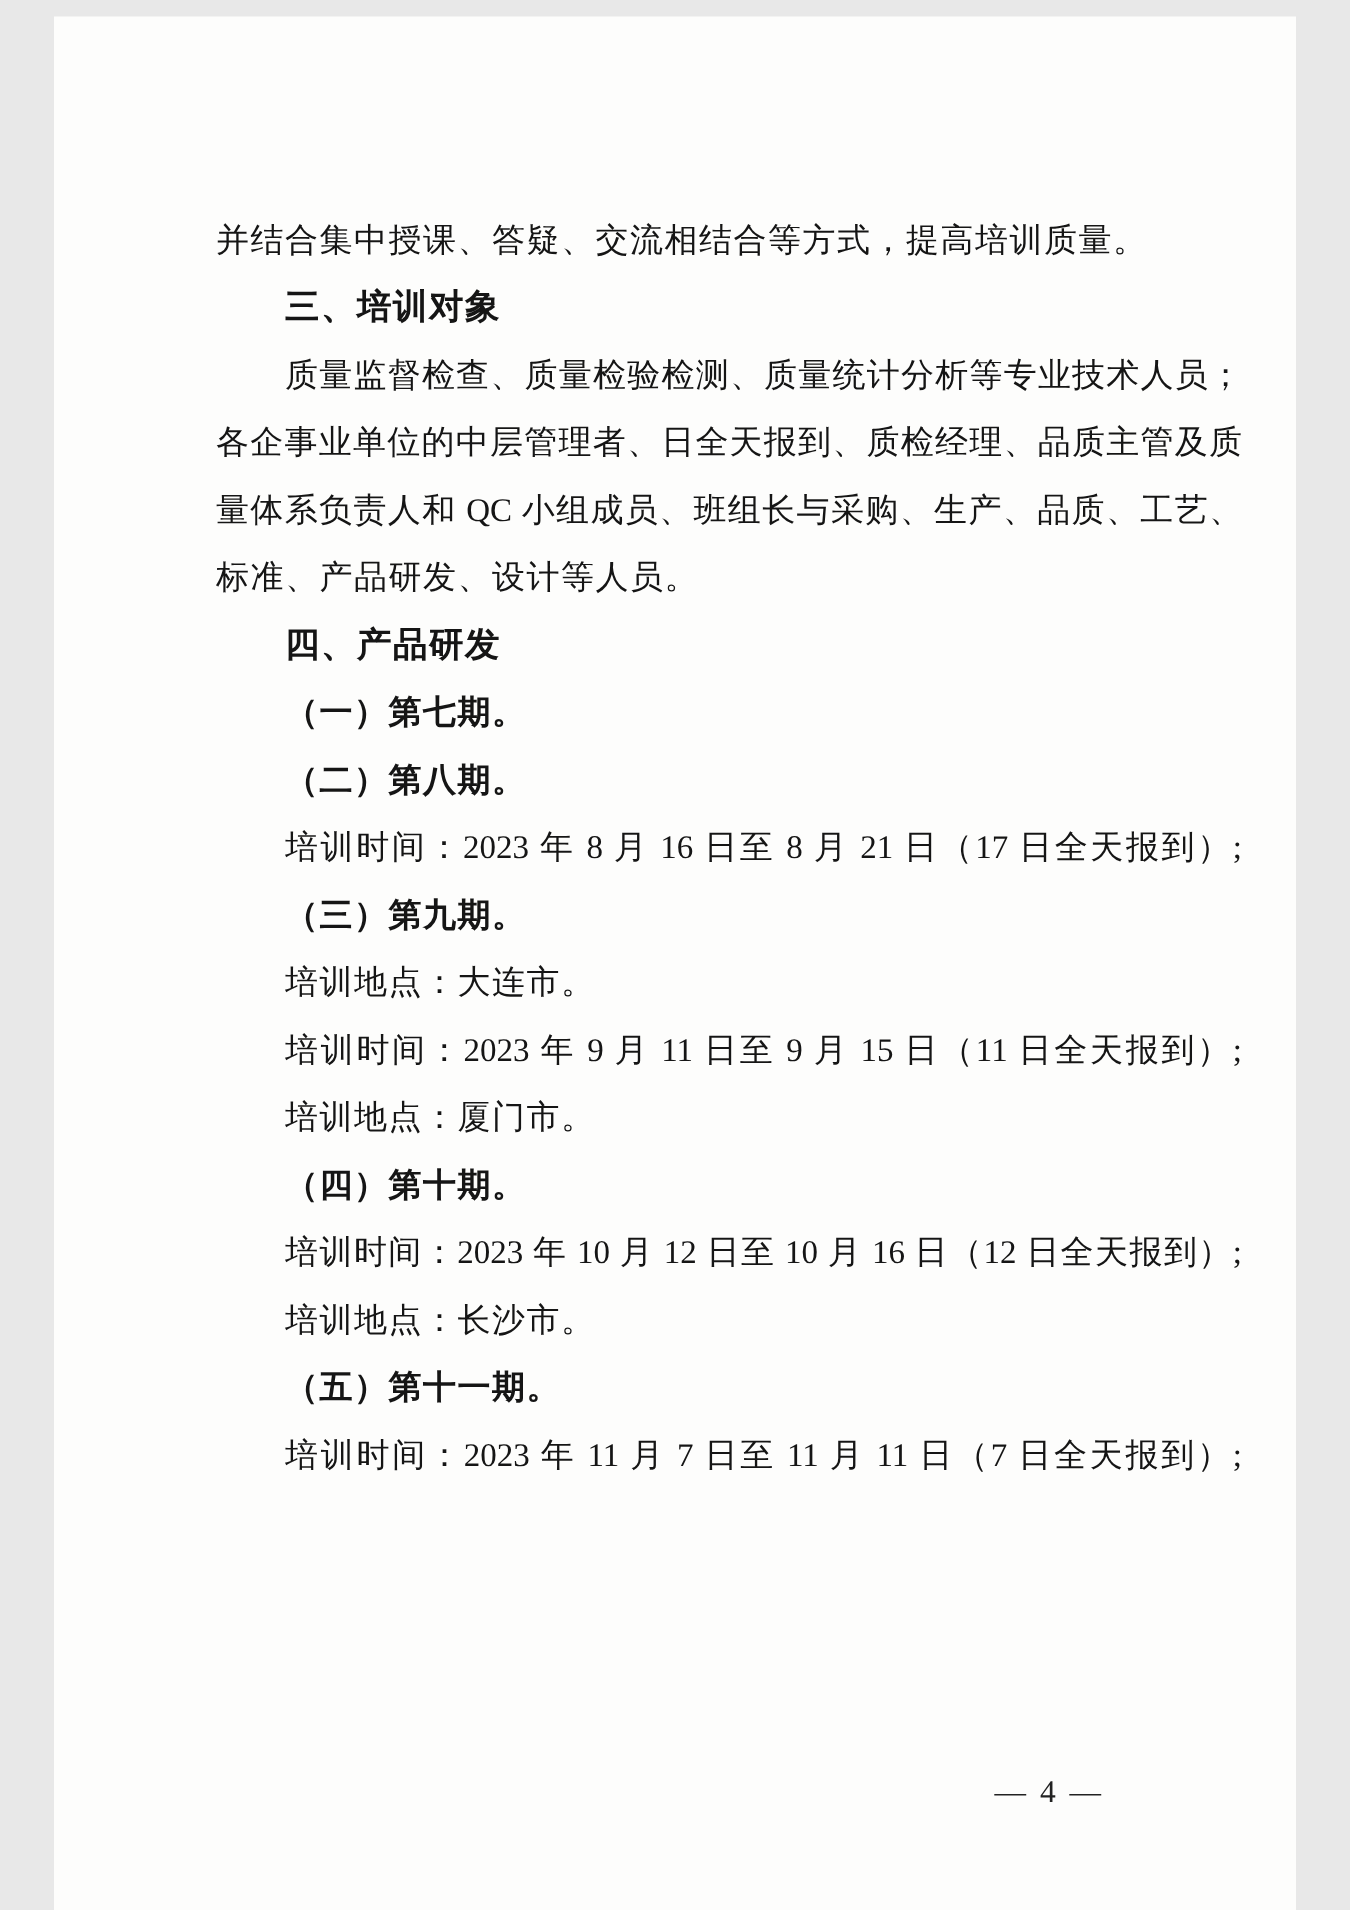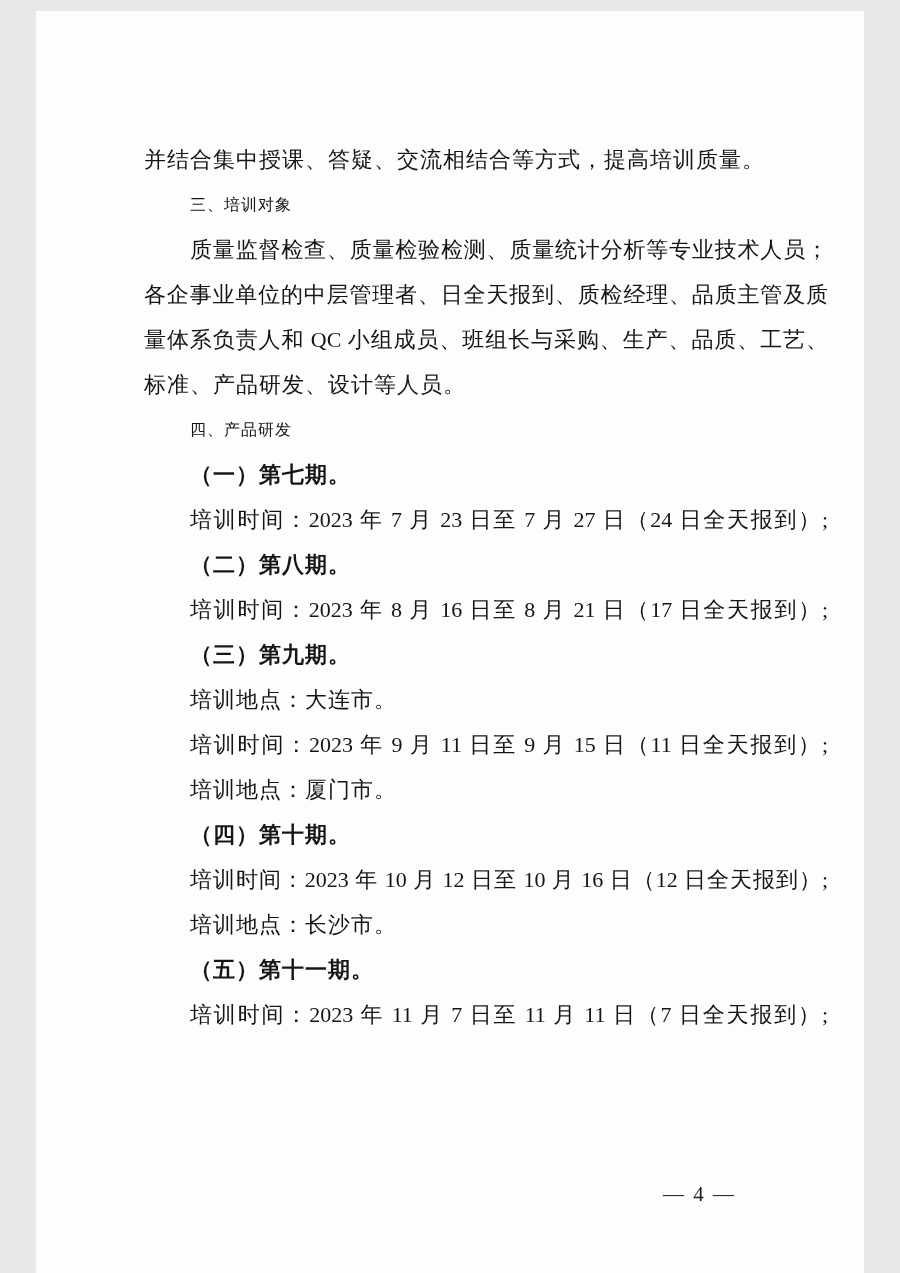--- a/index.html
+++ b/index.html
@@ -33,22 +33,22 @@
   .just {
     white-space: normal;
     text-align: justify;
     text-align-last: justify;
     text-justify: inter-character;
     letter-spacing: 0;
   }
   .ind { padding-left: 46px; }
   .h {
     font-family: "Liberation Sans", "DejaVu Sans", sans-serif;
-    font-weight: 400;
-    font-size: 16px;
+    font-weight: 700;
+    font-size: 23px;
   }
   .st { font-weight: 700; }
   .footer {
     position: absolute;
     top: 1168px;
     right: 128px;
     font-size: 21px;
     line-height: 30px;
     letter-spacing: 2px;
     color: #222;
@@ -65,21 +65,20 @@
     <div class="line h ind">三、培训对象</div>
 
     <div class="line just ind">质量监督检查、质量检验检测、质量统计分析等专业技术人员；</div>
     <div class="line just">各企事业单位的中层管理者、日全天报到、质检经理、品质主管及质</div>
     <div class="line just">量体系负责人和 QC 小组成员、班组长与采购、生产、品质、工艺、</div>
     <div class="line">标准、产品研发、设计等人员。</div>
 
     <div class="line h ind">四、产品研发</div>
 
     <div class="line st ind">（一）第七期。</div>
-    <div class="line just ind">培训时间：2023 年 7 月 23 日至 7 月 27 日（24 日全天报到）;</div>
 
     <div class="line st ind">（二）第八期。</div>
     <div class="line just ind">培训时间：2023 年 8 月 16 日至 8 月 21 日（17 日全天报到）;</div>
     <div class="line st ind">（三）第九期。</div>
 
     <div class="line ind">培训地点：大连市。</div>
     <div class="line just ind">培训时间：2023 年 9 月 11 日至 9 月 15 日（11 日全天报到）;</div>
     <div class="line ind">培训地点：厦门市。</div>
 
     <div class="line st ind">（四）第十期。</div>

